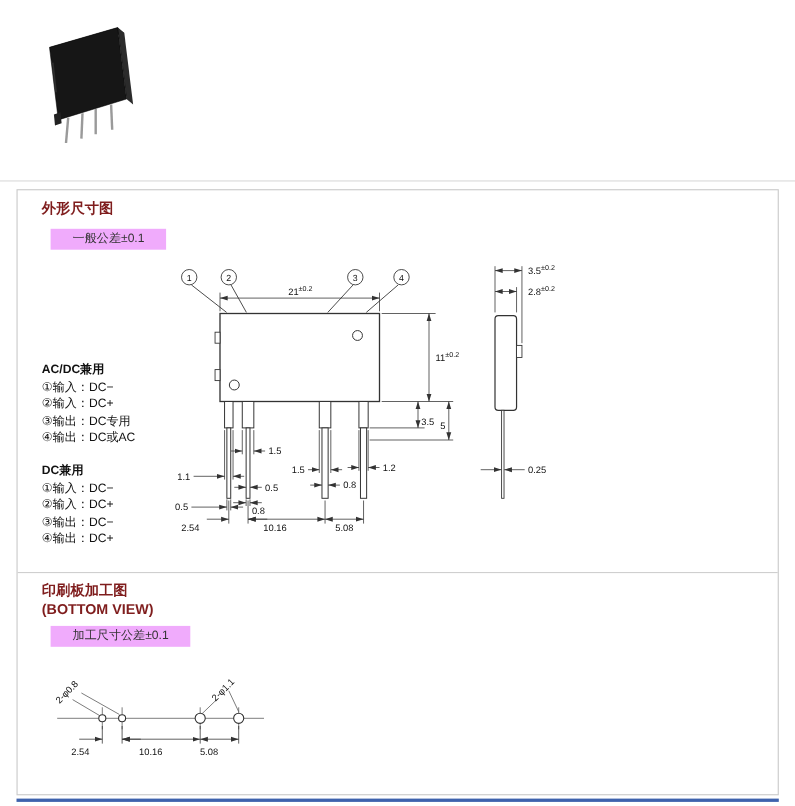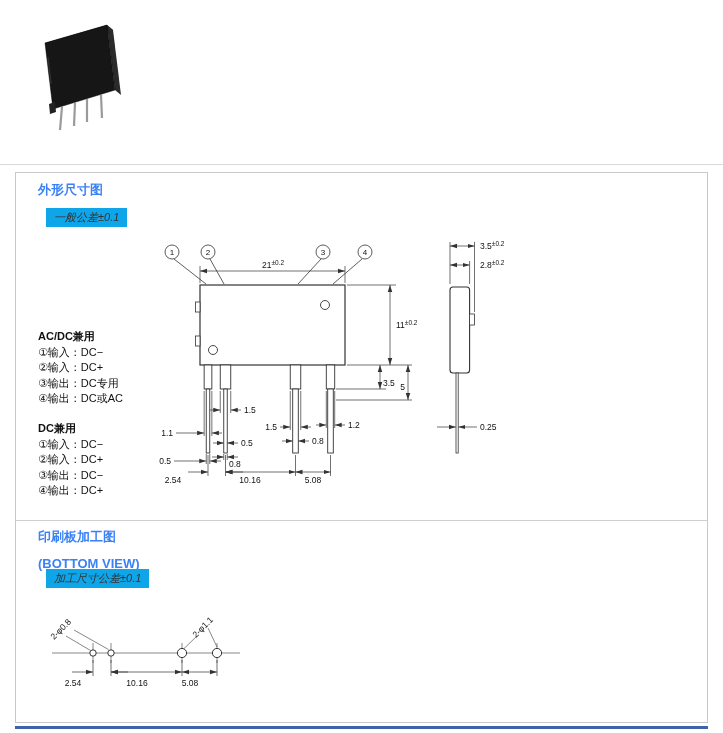--- a/index.html
+++ b/index.html
@@ -2,23 +2,23 @@
 <html><head>
 <meta charset="utf-8">
 <style>
   html,body{margin:0;padding:0;background:#fff;}
   .page{position:relative;width:723px;height:733px;background:#fff;overflow:hidden;
         font-family:"Liberation Sans","DejaVu Sans",sans-serif;color:#222;}
   .photo{position:absolute;left:25px;top:12px;}
   .top-divider{position:absolute;left:0;top:164px;width:723px;height:1px;background:#d9d9d9;}
   .content-box{position:absolute;left:15px;top:172px;width:691px;height:549px;
                border:1px solid #c9c9c9;background:#fff;}
-  .sec-title{position:absolute;left:22px;margin:0;font-size:13px;font-weight:bold;color:#3b82f6;}
-  .badge{position:absolute;display:inline-block;background:#0ea5e9;color:#333;
-         font-size:11px;padding:3px 8px;line-height:13px;font-style:italic;}
+  .sec-title{position:absolute;left:22px;margin:0;font-size:13px;font-weight:bold;color:#7f1d1d;}
+  .badge{position:absolute;display:inline-block;background:#f0abfc;color:#333;
+         font-size:11px;padding:3px 20px;line-height:13px;}
   .legend{position:absolute;left:22px;font-size:11px;line-height:15.5px;color:#111;}
   .legend .lt{font-weight:bold;}
   .sec-divider{position:absolute;left:0;top:347px;width:100%;height:1px;background:#cfcfcf;}
   .outline-svg{position:absolute;left:124px;top:67px;}
   .pcb-svg{position:absolute;left:24px;top:425px;}
   .bottom-bar{position:absolute;left:15px;top:726px;width:693px;height:3px;background:#3e62ad;}
   svg text{font-family:"Liberation Sans","DejaVu Sans",sans-serif;fill:#111;}
   .dimtxt{font-size:8.5px;}
   .suptxt{font-size:6.5px;}
   .callout-num{font-size:8px;}
@@ -200,21 +200,21 @@
         <line x1="337" y1="187" x2="318.4" y2="187" marker-end="url(#da)"></line>
       </g>
       <text class="dimtxt" x="340" y="9"><tspan>3.5</tspan><tspan class="suptxt" dy="-3.5">±0.2</tspan></text>
       <text class="dimtxt" x="340" y="28"><tspan>2.8</tspan><tspan class="suptxt" dy="-3.5">±0.2</tspan></text>
       <text class="dimtxt" x="340" y="190">0.25</text>
     </svg>
 
     <div class="sec-divider"></div>
 
     <h2 class="sec-title" style="top:355px;text-align:center;">印刷板加工图</h2>
-    <h2 class="sec-title" style="top:373px;margin-top:10px;">(BOTTOM VIEW)</h2>
+    <h2 class="sec-title" style="top:373px;">(BOTTOM VIEW)</h2>
 
     <div class="badge" style="left:30px;top:396px;">加工尺寸公差±0.1</div>
 
     <svg class="pcb-svg" width="230" height="110" viewBox="0 0 230 110">
       <g stroke="#555" stroke-width="0.7" fill="none">
         <line x1="12" y1="55" x2="200" y2="55"></line>
         <line x1="53" y1="45" x2="53" y2="65"></line>
         <line x1="71" y1="45" x2="71" y2="65"></line>
         <line x1="142" y1="45" x2="142" y2="65"></line>
         <line x1="177" y1="45" x2="177" y2="65"></line>

